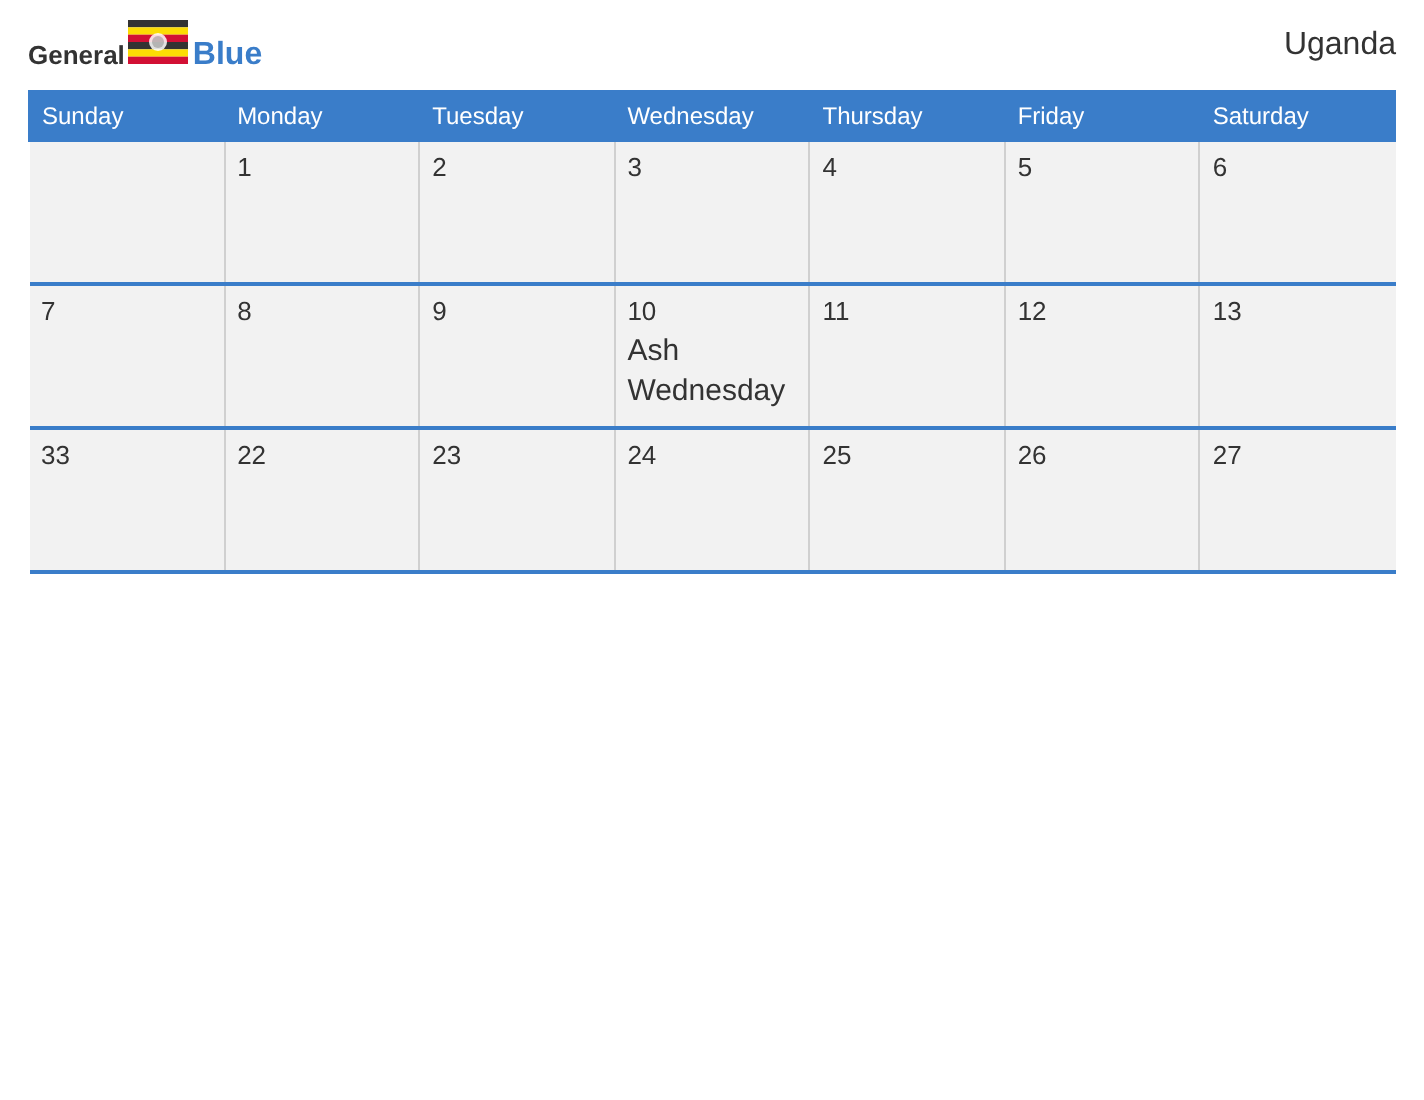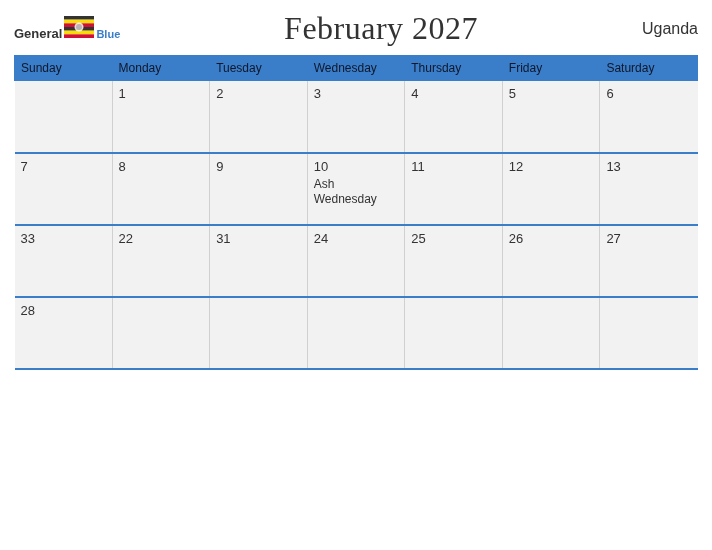--- a/index.html
+++ b/index.html
@@ -33,21 +33,21 @@
     }
 
     .logo-general {
       font-size: 13px;
       font-weight: bold;
       color: #333;
       line-height: 1.1;
     }
 
     .logo-blue {
-      font-size: 11px;
+      font-size: 16px;
       font-weight: bold;
       color: #3a7dc9;
       line-height: 1.1;
     }
 
     .header-title {
       font-size: 32px;
       font-weight: normal;
       color: #333;
       font-family: Georgia, serif;
@@ -62,21 +62,21 @@
     }
 
     
     .calendar-table {
       width: 100%;
       border-collapse: collapse;
     }
 
     .calendar-table thead th {
       background-color: #3a7dc9;
-      color: #0f172a;
+      color: #ffffff;
       text-align: left;
       font-size: 12px;
       font-weight: normal;
       padding: 5px 6px;
       border: 1px solid #3a7dc9;
     }
 
     .calendar-table tbody tr {
       border-bottom: 2px solid #3a7dc9;
     }
@@ -97,21 +97,21 @@
     }
 
     .day-num {
       display: block;
       font-size: 13px;
       color: #333;
       margin-bottom: 3px;
     }
 
     .event {
-      font-size: 12px;
+      font-size: 15px;
       color: #333;
       line-height: 1.3;
     }
 
     .last-row td {
       height: 72px;
     }
   </style>
 </head>
 <body>
@@ -134,21 +134,20 @@
             <rect x="0" y="18.33" width="30" height="3.67" fill="#D21034"></rect>
 
             <circle cx="15" cy="11" r="4.5" fill="white" opacity="0.85"></circle>
             <circle cx="15" cy="11" r="3" fill="#888" opacity="0.5"></circle>
           </svg>
           <span class="logo-blue">Blue</span>
         </div>
       </div>
     </div>
 
-    <div class="header-title">February 2027</div>
 
     <div class="header-country">Uganda</div>
   </div>
 
   <table class="calendar-table">
     <thead>
       <tr>
         <th>Sunday</th>
         <th>Monday</th>
         <th>Tuesday</th>
@@ -211,42 +210,31 @@
 
 
       <tr>
         <td>
             <span class="day-num">33</span>
           </td>
         <td>
             <span class="day-num">22</span>
           </td>
         <td>
-            <span class="day-num">31</span>
+            <span class="day-num">23</span>
           </td>
         <td>
             <span class="day-num">24</span>
           </td>
         <td>
             <span class="day-num">25</span>
           </td>
         <td>
             <span class="day-num">26</span>
           </td>
         <td>
             <span class="day-num">27</span>
           </td>
       </tr>
 
-      <tr class="last-row">
-        <td>
-            <span class="day-num">28</span>
-          </td>
-        <td></td>
-        <td></td>
-        <td></td>
-        <td></td>
-        <td></td>
-        <td></td>
-      </tr>
     </tbody>
   </table>
 </div>
 
 </body></html>

